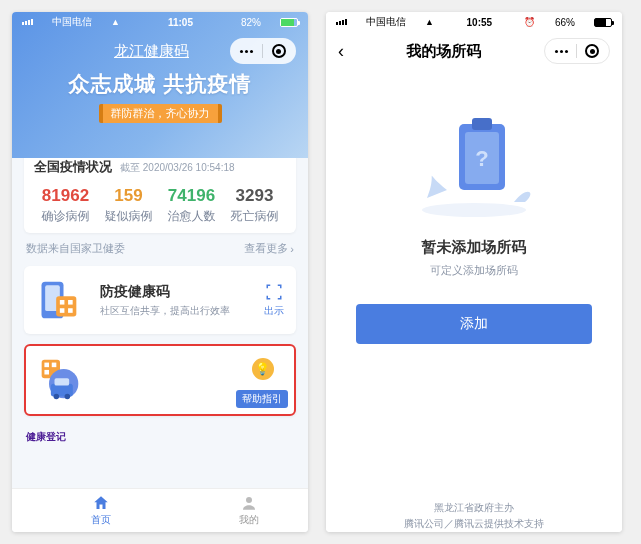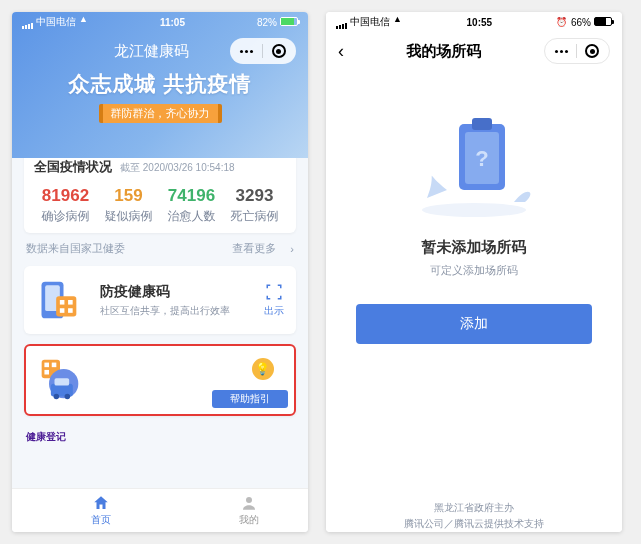--- a/index.html
+++ b/index.html
@@ -29,21 +29,21 @@
     height: 20px;
     display: flex;
     align-items: center;
     justify-content: space-between;
     padding: 0 10px;
     font-size: 10px;
     position: absolute;
     top: 0; left: 0; right: 0;
     z-index: 10;
   }
-  .status-left, .status-right { display: flex; gap: 3px; }
+  .status-left, .status-right { display: flex; align-items: center; gap: 19px; }
   .status-bar.light { color: #fff; }
   .status-bar.dark  { color: #000; }
   .signal-bars { display: flex; align-items: flex-end; gap: 1px; }
   .signal-bars span { width: 2px; background: currentColor; }
   .signal-bars span:nth-child(1){height:3px}
   .signal-bars span:nth-child(2){height:4px}
   .signal-bars span:nth-child(3){height:5px}
   .signal-bars span:nth-child(4){height:6px}
   .wifi-ico { font-size: 9px; line-height:1; }
   .battery-box {
@@ -62,20 +62,21 @@
     height: 146px;
     background: linear-gradient(135deg,#5b94e6 0%,#87b6ed 60%,#b9d6f3 100%);
     position: relative;
     color:#fff;
     padding-top:20px;
   }
   .hero-inner { padding: 6px 12px 0 12px; }
   .hero-row {
     display:flex; align-items:center; justify-content:space-between;
     margin-bottom:6px;
+    text-decoration:underline;
   }
   .app-title { font-size:15px; font-weight:500; padding-left:90px; }
   .capsule {
     width:66px; height:26px; border-radius:14px;
     background:rgba(255,255,255,0.85);
     display:flex; align-items:center; justify-content:space-around;
     padding:0 6px;
   }
   .capsule.dark { background:transparent; border:1px solid #e6e6e6; }
   .dot3 { display:flex; gap:2px; }
@@ -109,37 +110,37 @@
   .stat-row { display:flex; justify-content:space-between; margin-top:10px; }
   .stat-cell { flex:1; text-align:center; }
   .stat-num { font-size:17px; font-weight:700; }
   .stat-lbl { font-size:12px; color:#7a8599; margin-top:2px; }
   .c-red{color:#e14a3f}.c-orange{color:#e89a31}.c-green{color:#3fb36b}.c-dark{color:#555}
 
   .src-row {
     display:flex; justify-content:space-between; align-items:center;
     font-size:11px; color:#93a0b3; margin:8px 14px 0;
   }
-  .more-link { display:flex; align-items:center; gap:14px; }
+  .more-link { display:flex; align-items:center; gap:2px; }
   .feature-card {
     background:#fff; margin:10px 12px 0; border-radius:6px;
     padding:12px 12px; display:flex; align-items:center; gap:20px;
     box-shadow:0 1px 3px rgba(0,0,0,0.05);
     position:relative;
   }
   .feature-card.highlight { border:2px solid #e53935; }
   .feat-icon { width:44px; height:44px; flex-shrink:0; }
   .feat-texts { flex:1; }
   .feat-title { font-size:14px; font-weight:600; color:#333; }
   .feat-sub   { font-size:10px; color:#8b95a6; margin-top:3px; }
   .feat-right { display:flex; flex-direction:column; align-items:center; gap:3px; }
   .show-label { font-size:10px; color:#4a7de0; }
   .help-badge {
     position:absolute; right:6px; bottom:6px;
-    background:#4a7de0; color:#fff; font-size:10px; padding:2px 18px;
+    background:#4a7de0; color:#fff; font-size:10px; padding:2px 6px;
     border-radius:3px;
   }
   .bulb {
     width:22px; height:22px; border-radius:50%; background:#f7b93e;
     position:absolute; right:20px; top:12px;
     display:flex; align-items:center; justify-content:center; color:#fff; font-size:12px;
   }
 
   .section-title {
     font-size:10px; font-weight:700; color:#4c1d95; margin:14px 14px 0;

